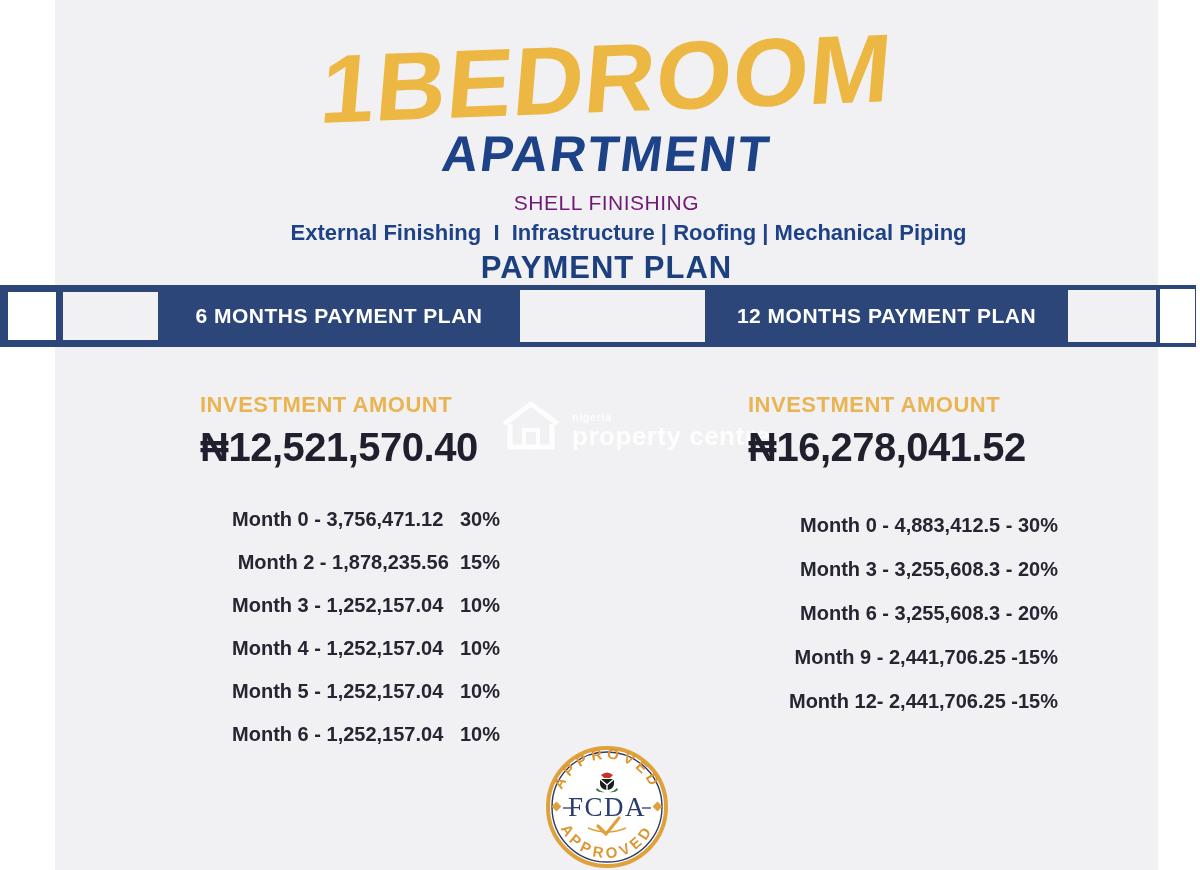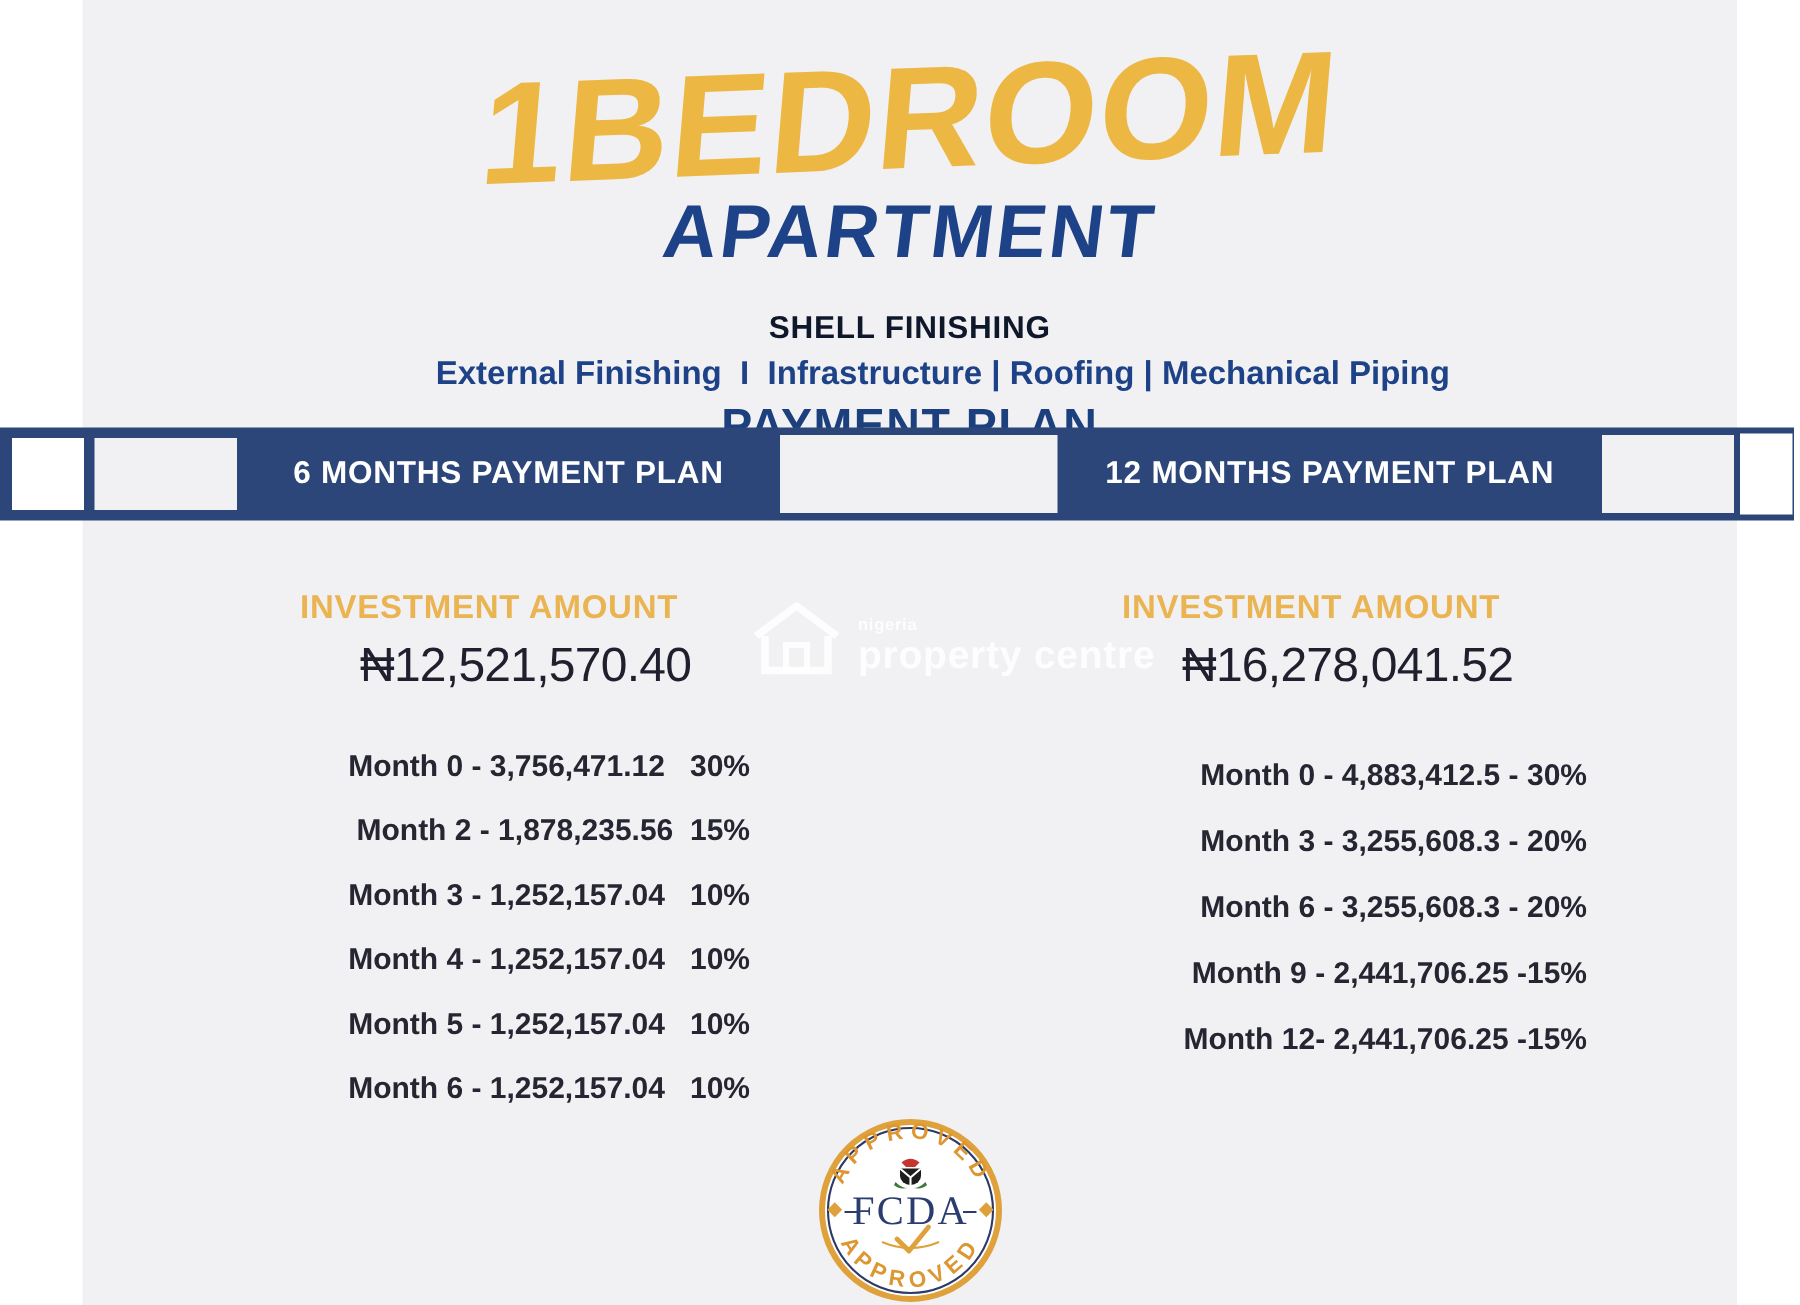--- a/index.html
+++ b/index.html
@@ -6,42 +6,42 @@
   body { font-family:"Liberation Sans","DejaVu Sans",sans-serif; background:#ffffff; }
   .canvas { position:relative; width:1200px; height:870px; background:#ffffff; overflow:hidden; }
   .gray-panel { position:absolute; left:55px; top:0; width:1103px; height:870px; background:#F1F1F3; }
 
   
   .title-block { position:absolute; left:55px; top:30px; width:1103px; text-align:center; }
   .title-main { font-size:97px; line-height:1.0; font-weight:800; color:#EDB744;
                 letter-spacing:1px; transform:skewX(-7deg) rotate(-2.2deg); }
   .title-sub  { font-size:50px; line-height:1.0; font-weight:800; color:#1D4287;
                 letter-spacing:2px; transform:skewX(-7deg); margin-top:2px; }
-  .shell      { font-size:21px; font-weight:700; color:#0f172a; letter-spacing:.5px; margin-top:28px; }
+  .shell      { font-size:21px; font-weight:400; color:#701a75; letter-spacing:.5px; margin-top:12px; }
   .details    { font-size:22px; font-weight:700; color:#1D4287; margin-top:5px;padding-left:44px; }
-  .section    { font-size:31px; font-weight:800; color:#1C3F7E; letter-spacing:1px; margin-top:4px;text-decoration:underline; }
+  .section    { font-size:31px; font-weight:800; color:#1C3F7E; letter-spacing:1px; margin-top:4px; }
 
   
   .banner { position:absolute; left:0; top:285px; width:1196px; height:62px; background:#2C4679; }
   .banner .sq-white-l { position:absolute; left:8px;  top:7px; width:48px; height:48px; background:#ffffff; }
   .banner .sq-gray-l  { position:absolute; left:63px; top:7px; width:95px; height:48px; background:#F1F1F3; }
   .banner .sq-gray-m  { position:absolute; left:520px; top:5px; width:185px; height:52px; background:#F1F1F3; }
   .banner .sq-gray-r  { position:absolute; left:1068px; top:5px; width:88px; height:52px; background:#F1F1F3; }
   .banner .sq-white-r { position:absolute; left:1160px; top:4px; width:35px; height:54px; background:#ffffff; }
   .banner-label { position:absolute; top:0; height:46px; line-height:62px; text-align:center;
                   color:#ffffff; font-size:21px; font-weight:800; letter-spacing:.5px; }
   .banner-label.left  { left:158px; width:362px; }
   .banner-label.right { left:705px; width:363px; }
 
   
   .plan-col { position:absolute; top:392px; }
   .plan-col.left  { left:200px; width:300px; }
   .plan-col.right { left:748px; width:310px; }
   .inv-label  { font-size:22px; font-weight:700; color:#E9B451; letter-spacing:.5px; }
-  .inv-amount { font-size:32px; font-weight:400; color:#1F1F2D; letter-spacing:-.5px; margin-top:7px;margin-left:40px; }
+  .inv-amount { font-size:40px; font-weight:700; color:#1F1F2D; letter-spacing:-.5px; margin-top:7px; }
   .rows { margin-top:38px; }
   .plan-col.left  .row { height:43px; }
   .plan-col.right .row { height:44px; }
   .plan-col.right .rows { margin-top:44px; }
   .row { font-size:20px; font-weight:700; color:#262633;text-align:right; }
 
   
   .watermark { position:absolute; left:500px; top:400px; display:flex; align-items:flex-end; gap:10px;
                color:rgba(255,255,255,.85); }
   .wm-text .wm-small { font-size:11px; font-weight:700; letter-spacing:.5px; }

